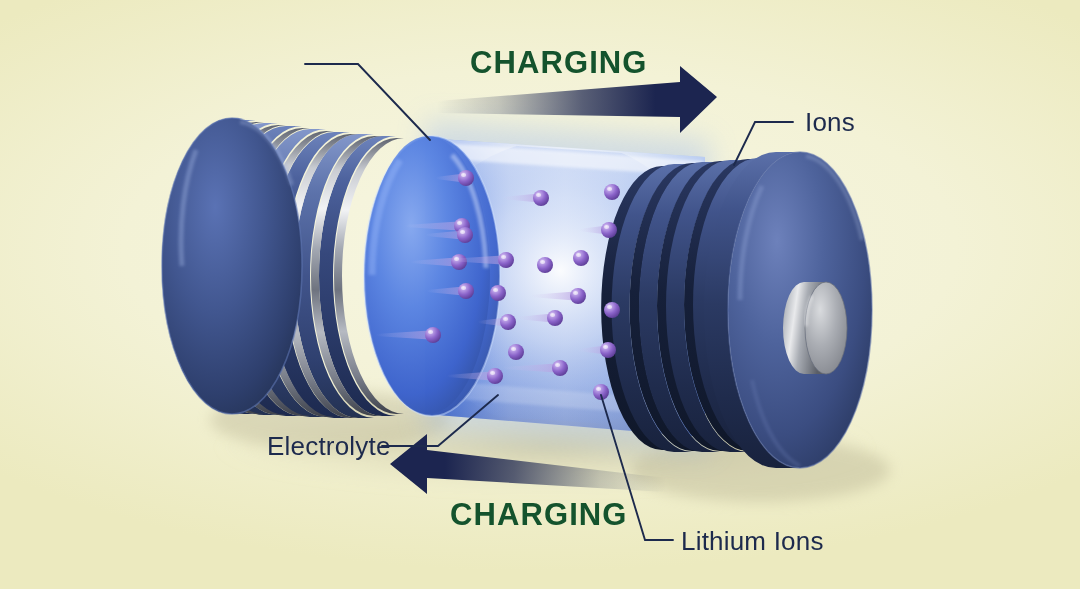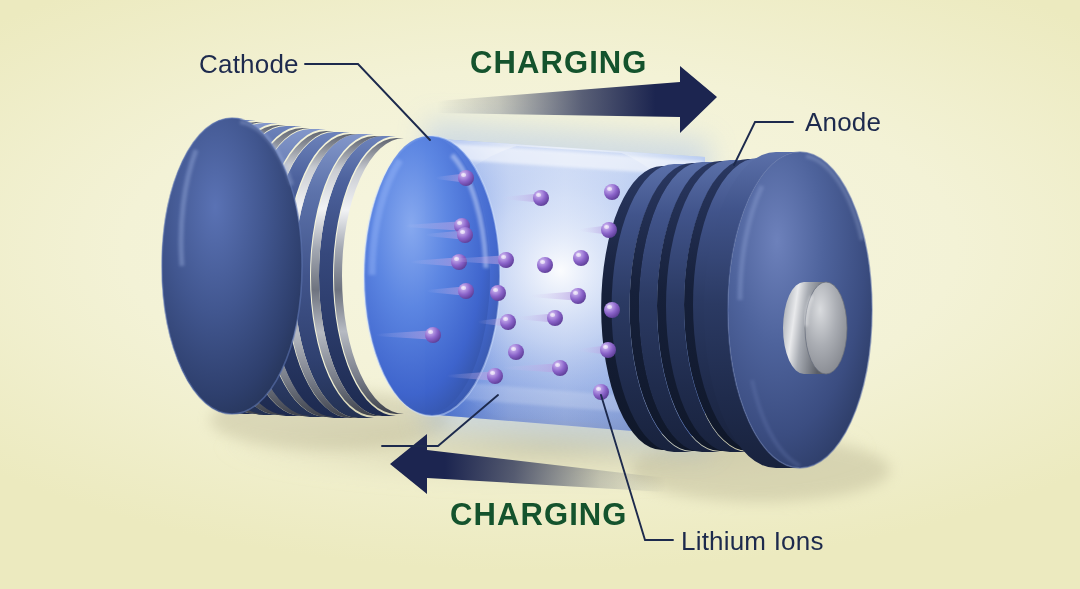--- a/index.html
+++ b/index.html
@@ -416,24 +416,24 @@
     </g>
 
     <g stroke="#1d2a4d" stroke-width="1.9" fill="none" stroke-linecap="round">
       <path d="M 305,64 L 358,64 L 430,140"></path>
       <path d="M 793,122 L 755,122 L 734,165"></path>
       <path d="M 382,446 L 438,446 L 498,395"></path>
       <path d="M 673,540 L 645,540 L 601,395"></path>
     </g>
   </svg>
 
-  <div class="lbl" style="left:199px; top:49px;">Cathode</div>
-
-  <div class="lbl" style="left:805px; top:107px;">Anode</div>
-
+
+  <div class="lbl" style="left:805px; top:107px;">Ions</div>
+
+  <div class="lbl" style="left:267px; top:431px;">Electrolyte</div>
 
   <div class="lbl" style="left:681px; top:526px;">Lithium Ions</div>
 
   <div class="charge-word" style="left:470px; top:45px;">CHARGING</div>
 
   <div class="charge-word" style="left:450px; top:497px;">CHARGING</div>
 
 </div>
 
 </body></html>

